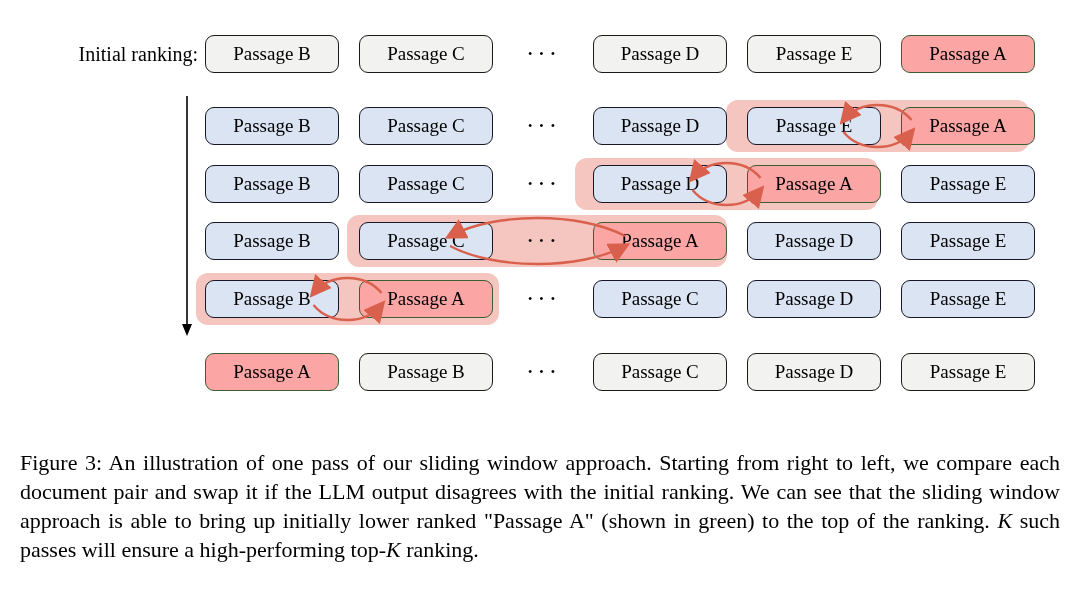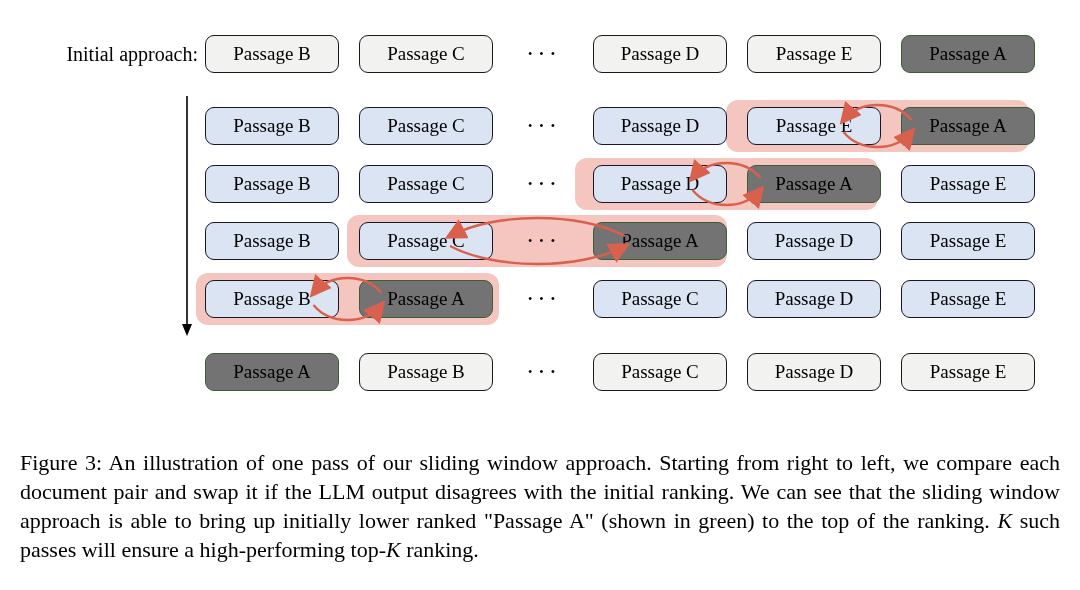--- a/index.html
+++ b/index.html
@@ -9,21 +9,21 @@
   .row-label { position:absolute; left:0; width:198px; text-align:right;
                font-size:20px; color:#000; line-height:26px; }
 
   .prow { position:absolute; left:205px; height:38px; display:flex; gap:20px;
           align-items:center; z-index:2; }
   .box { box-sizing:border-box; width:134px; height:38px; border:1.5px solid #15151d;
          border-radius:9px; display:flex; align-items:center; justify-content:center;
          font-size:19px; color:#000; background:#f2f2f0; flex:0 0 auto; }
   .box.gray  { background:#f2f2f0; border-color:#1a1a1a; }
   .box.blue  { background:#dbe4f3; border-color:#171727; }
-  .box.green { background:#737373; border-color:#3c5e33; }
+  .box.green { background:#fca5a5; border-color:#3c5e33; }
   .ell { width:60px; flex:0 0 auto; text-align:center; font-size:25px;
          letter-spacing:3px; color:#000; }
 
   .hl { position:absolute; background:#f5c6c0; border-radius:12px; z-index:1; height:52px; }
   .hl0 { left:726px; top:100px; width:303px; }
   .hl1 { left:575px; top:158px; width:303px; }
   .hl2 { left:347px; top:215px; width:380px; }
   .hl3 { left:196px; top:273px; width:303px; }
 
   svg.overlay { position:absolute; left:0; top:0; z-index:3; pointer-events:none; }
@@ -35,21 +35,21 @@
 </head>
 <body>
 
 <div class="canvas">
 
   <div class="hl hl0"></div>
   <div class="hl hl1"></div>
   <div class="hl hl2"></div>
   <div class="hl hl3"></div>
 
-  <div class="row-label" style="top:41px">Initial approach:</div>
+  <div class="row-label" style="top:41px">Initial ranking:</div>
 
   <div class="prow" style="top:35px">
     <div class="box gray">Passage B</div>
     <div class="box gray">Passage C</div>
     <div class="ell">···</div>
     <div class="box gray">Passage D</div>
     <div class="box gray">Passage E</div>
     <div class="box green">Passage A</div>
   </div>
 

